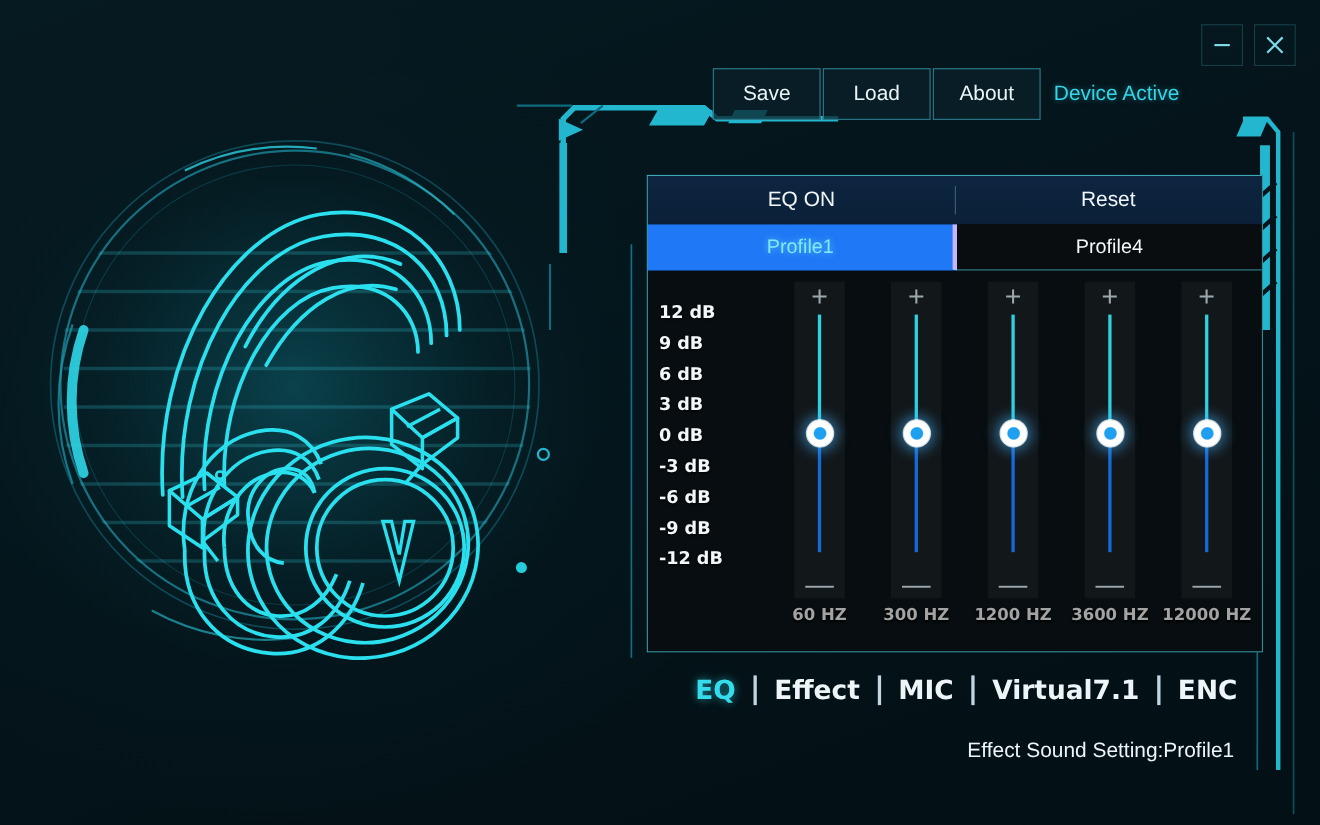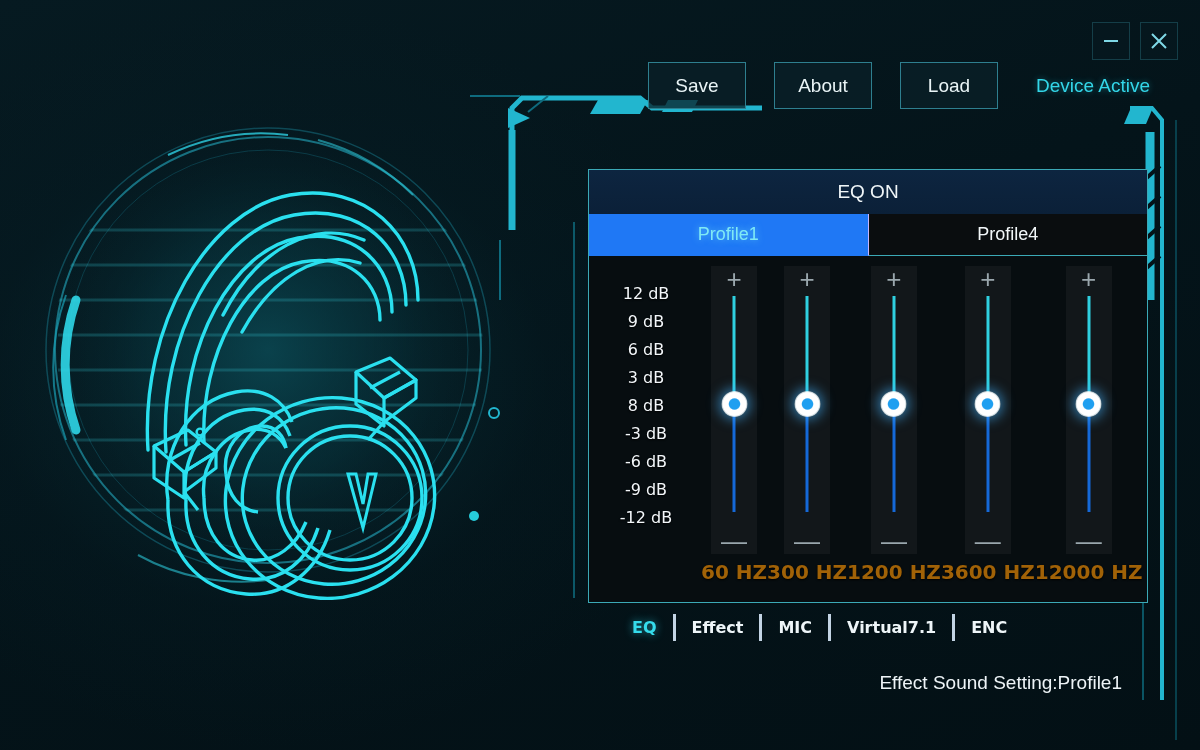--- a/index.html
+++ b/index.html
@@ -41,79 +41,79 @@
   .logo-sep2 { width:2px; height:24px; background:#0d8fa4; margin-left:13px; opacity:.85; }
 
   
   .headset-art { position:absolute; left:18px; top:100px; width:500px; height:500px; }
   .headset-art svg { display:block; }
 
   
   .hud { position:absolute; left:0; top:0; width:1200px; height:750px; pointer-events:none; }
 
   
-  .toolbar { position:absolute; left:648px; top:62px; display:flex; align-items:stretch;gap:26px; }
+  .toolbar { position:absolute; left:648px; top:62px; display:flex; align-items:stretch; }
   .tb-btn {
     width: 98px; height: 47px;
     display:flex; align-items:center; justify-content:center;
     background: rgba(9,32,40,0.75);
     border: 1px solid #2e7f8f;
     color: #e9f4f6; font-size: 19px;
     cursor: pointer;
     font-family: "Liberation Sans", sans-serif;
   }
   .tb-btn + .tb-btn { margin-left: 2px; }
   .device-status {
     margin-left: 12px; align-self:center;
     color: #33d6e8; font-size: 19px;
     text-shadow: 0 0 6px rgba(45,210,230,0.45);
   }
 
   
   .panel {
-    position:absolute; left:588px; top:169px;
+    position:absolute; left:588px; top:159px;
     width: 560px; height: 434px;
     background: #070d10;
     border: 1px solid #3ba9b6;
   }
   .eq-topbar {
     display:flex; height: 44px;
     background: linear-gradient(180deg,#0d2540 0%, #0b2038 100%);
   }
   .eq-topbar-item {
     flex:1; display:flex; align-items:center; justify-content:center;
     color:#f0f6f8; font-size:19px; cursor:pointer; position:relative;
   }
   .eq-topbar-item + .eq-topbar-item::before {
     content:""; position:absolute; left:0; top:9px; bottom:9px;
     width:1px; background:rgba(120,170,200,0.45);
   }
   .profiles { display:flex; height:42px; }
   .profile-tab {
     flex:1; display:flex; align-items:center; justify-content:center;
     background:#0a0d0f; color:#f2f7f9; font-size:18px;
-    border-right:1px solid #c4b5fd; border-bottom:1px solid #3ba9b6;
+    border-right:4px solid #c4b5fd; border-bottom:1px solid #3ba9b6;
     cursor:pointer;
   }
   .profile-tab:last-child { border-right:none; }
   .profile-tab.active {
     background:#1f78f5; color:#7fe9f5;
     border-bottom:1px solid #1f78f5;
     text-shadow:0 0 7px rgba(120,235,250,0.7);
   }
 
   
   .eq-body { position:relative; height: 346px; background:#070d10; }
   .db-scale {
     position:absolute; left:10px; top:24px; width:94px;
     display:flex; flex-direction:column;
   }
   .db-label {
-    height:28px; line-height:28px; text-align:center;
-    color:#f3f7fa; font-size:16px; font-weight:400;
+    height:28px; line-height:28px; text-align:left;
+    color:#f3f7fa; font-size:16px; font-weight:700;
     font-family:"DejaVu Sans", sans-serif;
     text-shadow:0 1px 2px #000;
   }
   .bands { position:absolute; left:112px; top:0; right:6px; bottom:0; display:flex; }
   .band { flex:1; position:relative; display:flex; flex-direction:column; align-items:center; }
   .band-col {
     position:relative; width:46px; height:288px; margin-top:10px;
     background:#12171a;
     display:flex; flex-direction:column; align-items:center;
   }
@@ -131,33 +131,33 @@
   .track-lower { position:absolute; bottom:0; left:0; width:3px; background:#1569d8; }
   .knob {
     position:absolute; left:50%; width:26px; height:26px;
     transform:translate(-50%,-50%);
     border-radius:50%;
     background: radial-gradient(circle at 50% 50%, #1f9ff0 0%, #1f9ff0 28%, #ffffff 34%, #ffffff 62%, rgba(160,225,255,0.55) 78%, rgba(90,190,255,0.0) 100%);
     box-shadow: 0 0 12px 3px rgba(70,180,255,0.55);
     cursor:pointer;
   }
   .freq-label {
-    margin-top:6px; color:#a16207; font-size:20px; font-weight:700;
+    margin-top:6px; color:#a3a3a3; font-size:15px; font-weight:700;
     font-family:"DejaVu Sans", sans-serif; white-space:nowrap;
     text-shadow:0 1px 2px #000;
     text-align:right;
   }
 
   
   .bottom-tabs {
     position:absolute; left:618px; top:612px;
     display:flex; align-items:center; height:30px;
   }
   .btab {
-    color:#eef5f8; font-size:16px; font-weight:700;
+    color:#eef5f8; font-size:24px; font-weight:700;
     font-family:"DejaVu Sans", sans-serif;
     padding:0 14px; cursor:pointer; white-space:nowrap;
   }
   .btab.active { color:#35dcec; text-shadow:0 0 8px rgba(50,220,240,0.6); }
   .btab-sep { width:3px; height:27px; background:#c3d4e4; margin:0 2px; }
 
   .current-setting {
     position:absolute; right:78px; top:672px;
     color:#eef4f7; font-size:19px;
     font-family:"Liberation Sans", sans-serif;
@@ -305,44 +305,45 @@
         <path d="M166,392 L180,410"></path>
         <path d="M366,322 L350,340"></path>
       </g>
 
       <circle cx="456" cy="416" r="5" fill="#2ae0ef" opacity="0.9"></circle>
     </svg>
   </div>
 
   <div class="toolbar">
     <div class="tb-btn">Save</div>
+    <div class="tb-btn">Load</div>
     <div class="tb-btn">About</div>
-    <div class="tb-btn">Load</div>
     <div class="device-status">Device Active</div>
   </div>
 
   <div class="panel">
 
     <div class="eq-topbar">
       <div class="eq-topbar-item">EQ ON</div>
+      <div class="eq-topbar-item">Reset</div>
     </div>
 
     <div class="profiles">
       <div class="profile-tab active">Profile1</div>
       <div class="profile-tab">Profile4</div>
     </div>
 
     <div class="eq-body">
 
       <div class="db-scale">
         <div class="db-label">12 dB</div>
         <div class="db-label">9 dB</div>
         <div class="db-label">6 dB</div>
         <div class="db-label">3 dB</div>
-        <div class="db-label">8 dB</div>
+        <div class="db-label">0 dB</div>
         <div class="db-label">-3 dB</div>
         <div class="db-label">-6 dB</div>
         <div class="db-label">-9 dB</div>
         <div class="db-label">-12 dB</div>
       </div>
 
       <div class="bands">
 
         <div class="band">
           <div class="band-col">

